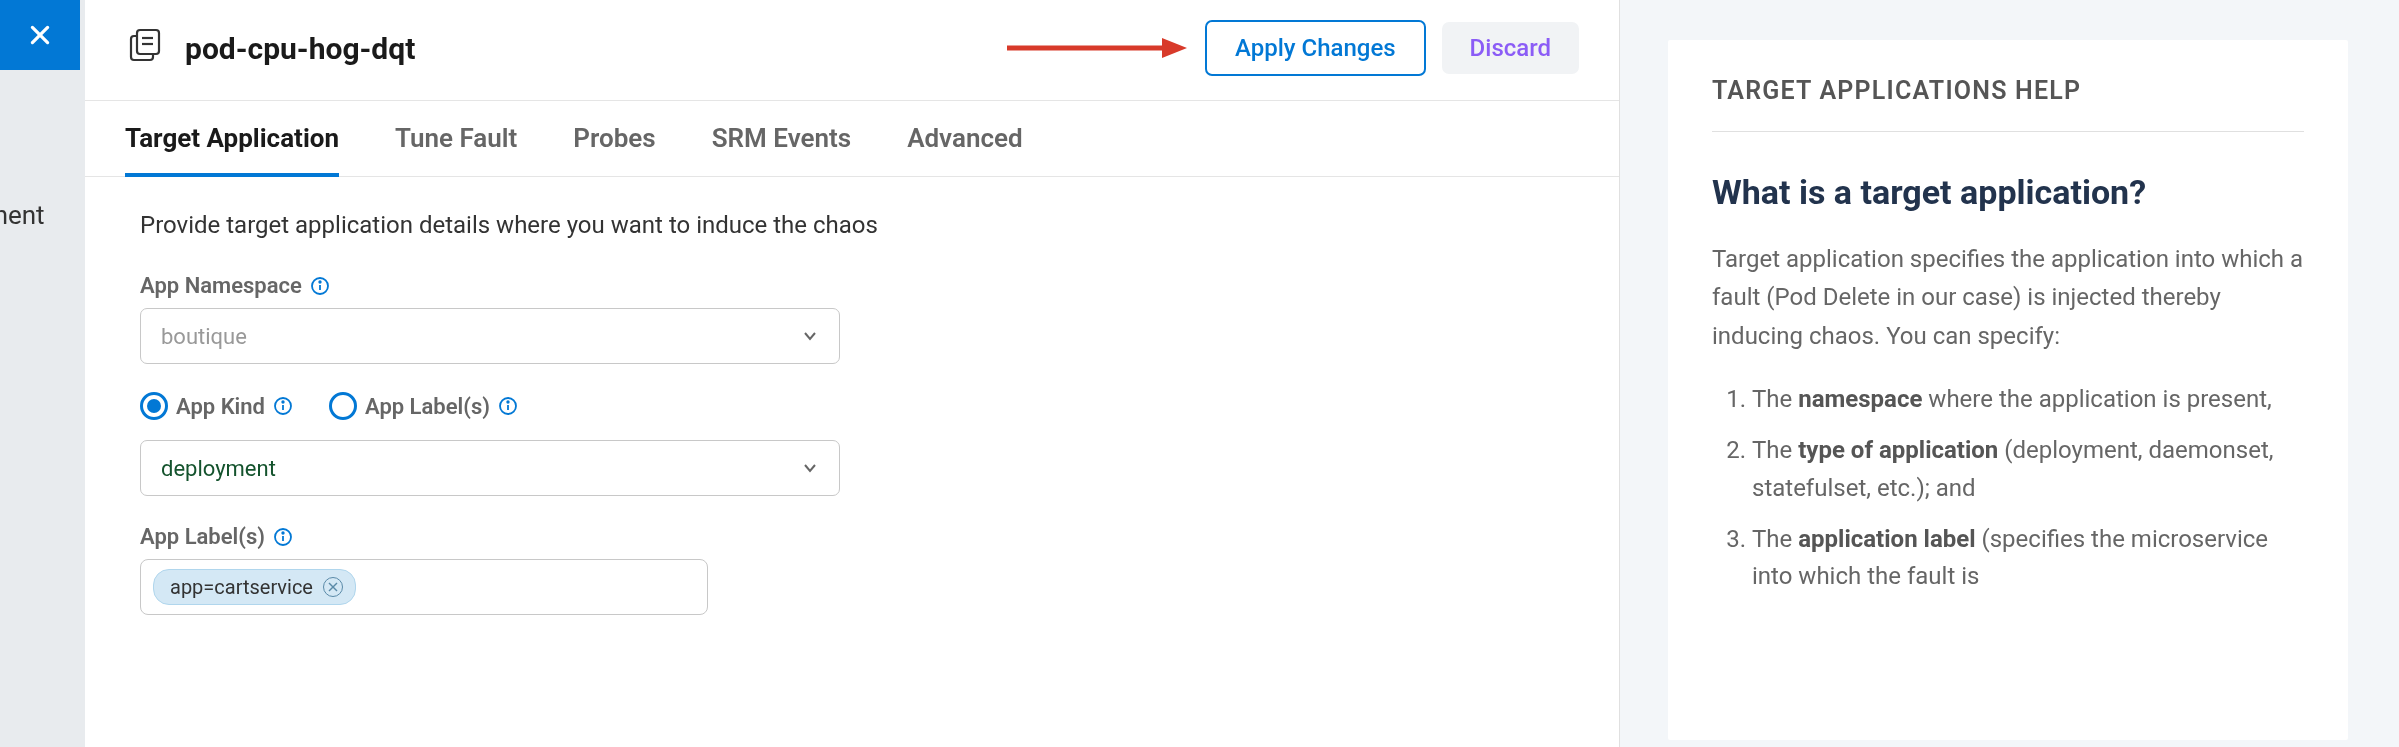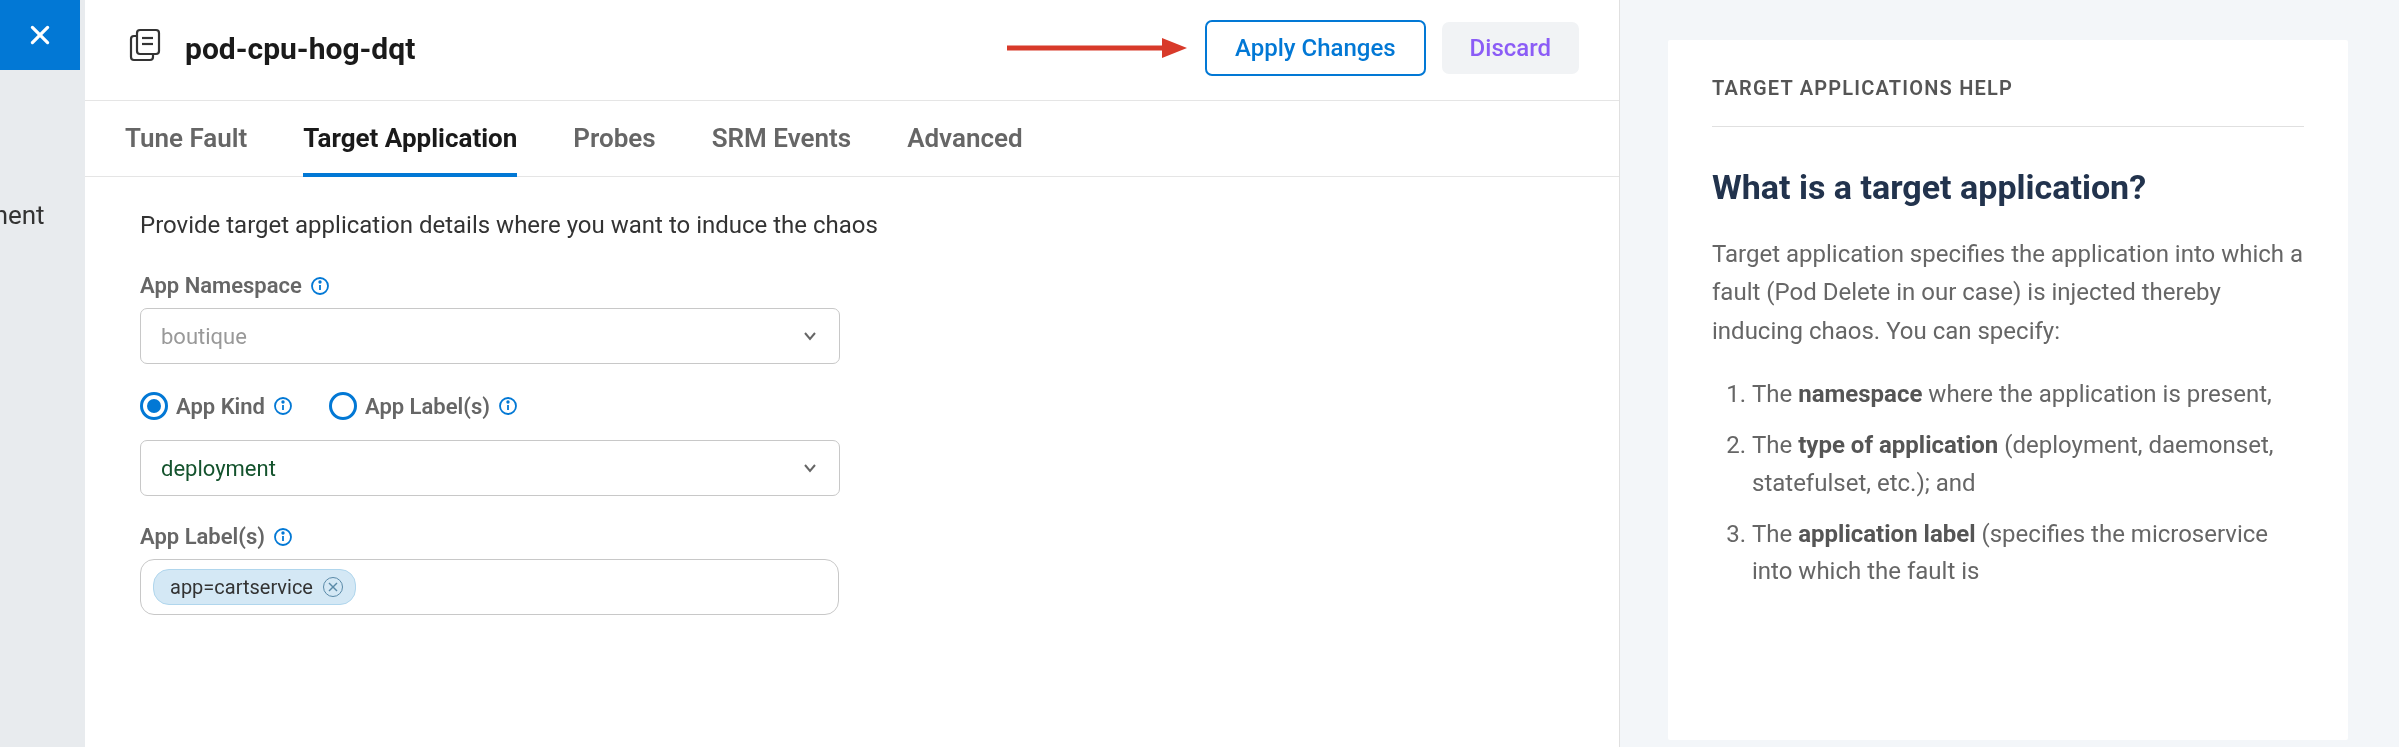--- a/index.html
+++ b/index.html
@@ -195,24 +195,24 @@
       height: 14px;
       background: #0278d5;
       border-radius: 50%;
     }
     .radio-label {
       font-size: 22px;
       font-weight: 600;
       color: #666;
     }
     .tag-input {
-      width: 699px;
+      width: 568px;
       min-height: 56px;
       border: 1px solid #c8c8c8;
-      border-radius: 14px;
+      border-radius: 8px;
       padding: 8px 12px;
       display: flex;
       align-items: center;
       flex-wrap: wrap;
       gap: 8px;
       background: #fff;
     }
     .tag {
       background: #d4e8f5;
       border: 1px solid #b0d6ed;
@@ -242,21 +242,21 @@
       position: absolute;
       left: 1668px;
       top: 40px;
       width: 680px;
       height: 700px;
       background: #fff;
       border-radius: 2px;
       padding: 36px 44px;
     }
     .help-header {
-      font-size: 20px;
+      font-size: 25px;
       font-weight: 600;
       color: #555;
       letter-spacing: 1.2px;
       padding-bottom: 26px;
       border-bottom: 1px solid #e0e0e0;
       margin-bottom: 40px;
     }
     .help-title {
       font-size: 34px;
       font-weight: 700;
@@ -310,22 +310,22 @@
     <div class="header-title">pod-cpu-hog-dqt</div>
     <svg class="arrow-annotation" viewBox="0 0 180 30">
       <line x1="0" y1="15" x2="160" y2="15" stroke="#d83a2a" stroke-width="5"></line>
       <polygon points="155,5 180,15 155,25" fill="#d83a2a"></polygon>
     </svg>
     <button class="btn btn-primary">Apply Changes</button>
     <button class="btn btn-secondary">Discard</button>
   </div>
 
   <div class="tabs">
+    <div class="tab active">Target Application</div>
     <div class="tab">Tune Fault</div>
-    <div class="tab active">Target Application</div>
     <div class="tab">Probes</div>
     <div class="tab">SRM Events</div>
     <div class="tab">Advanced</div>
   </div>
 
   <div class="content">
     <div class="description">Provide target application details where you want to induce the chaos</div>
 
     <div class="field-group">
       <div class="field-label">

